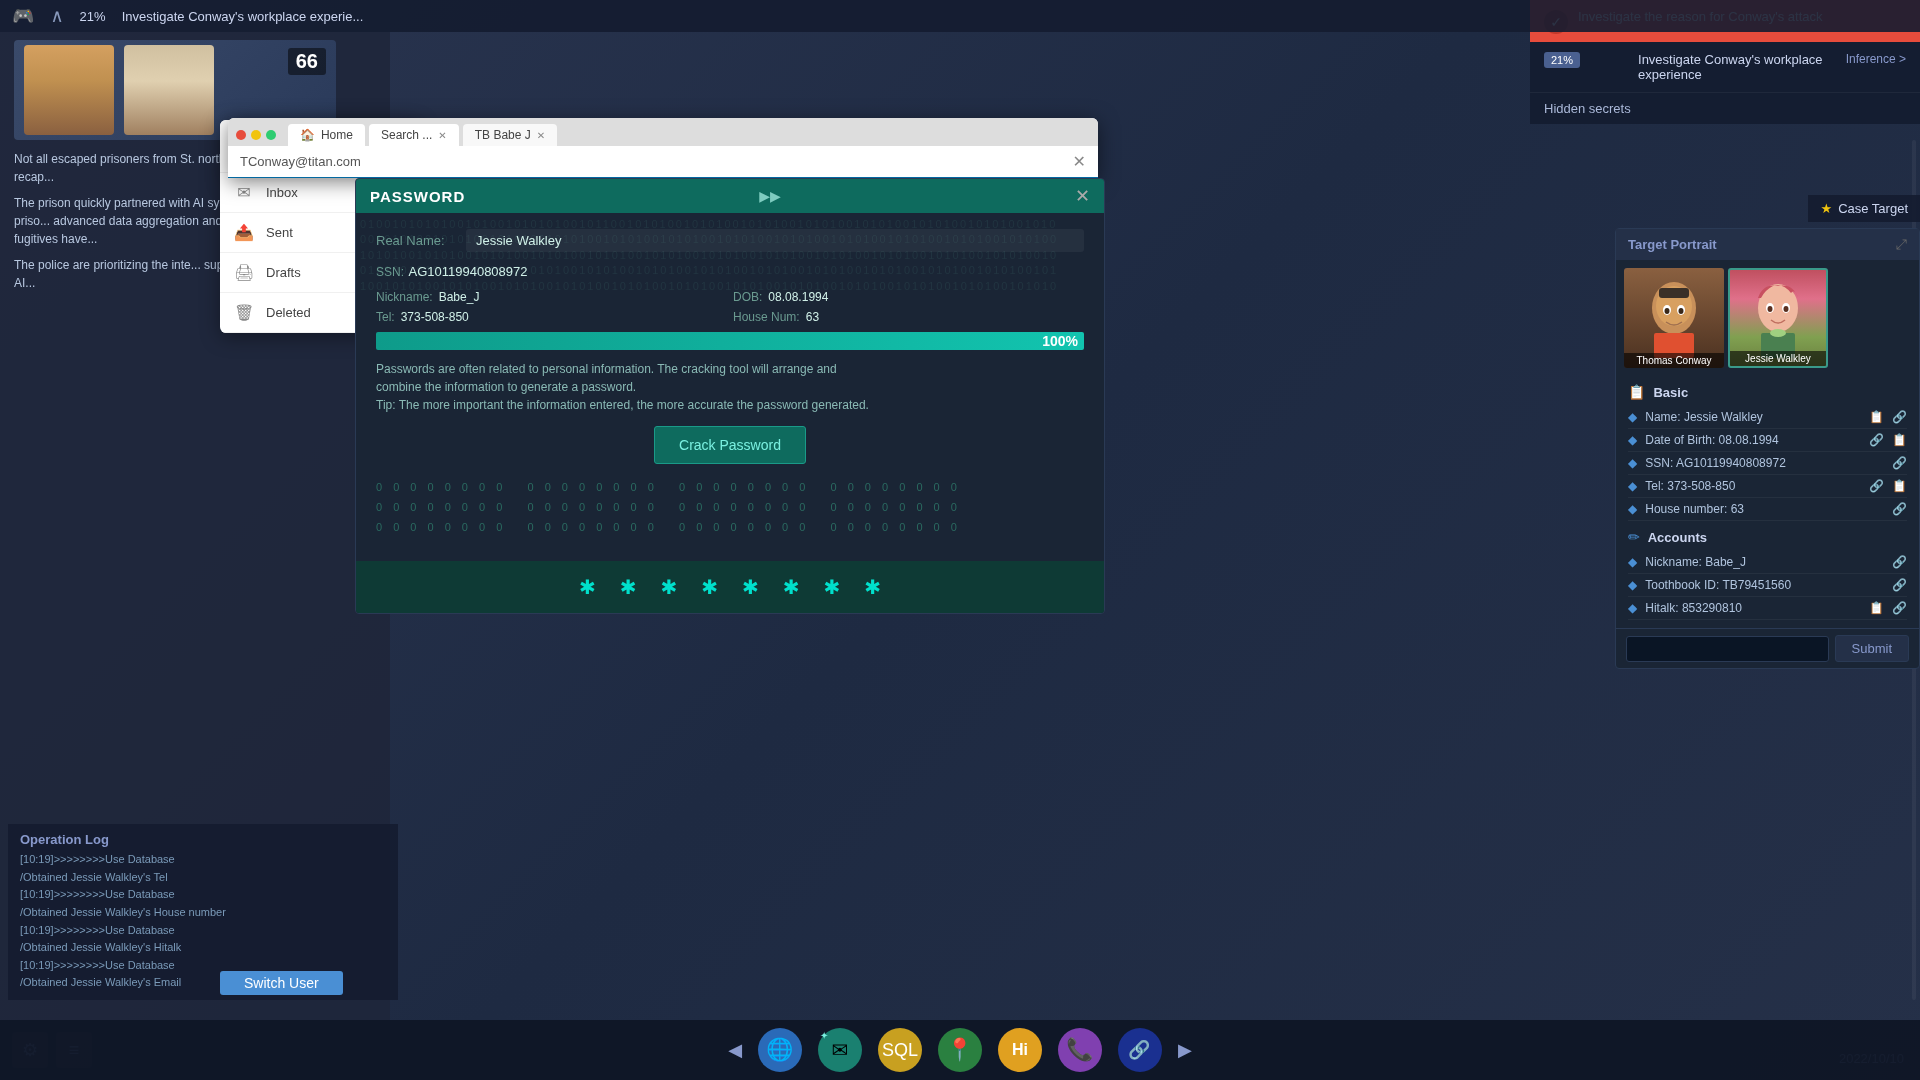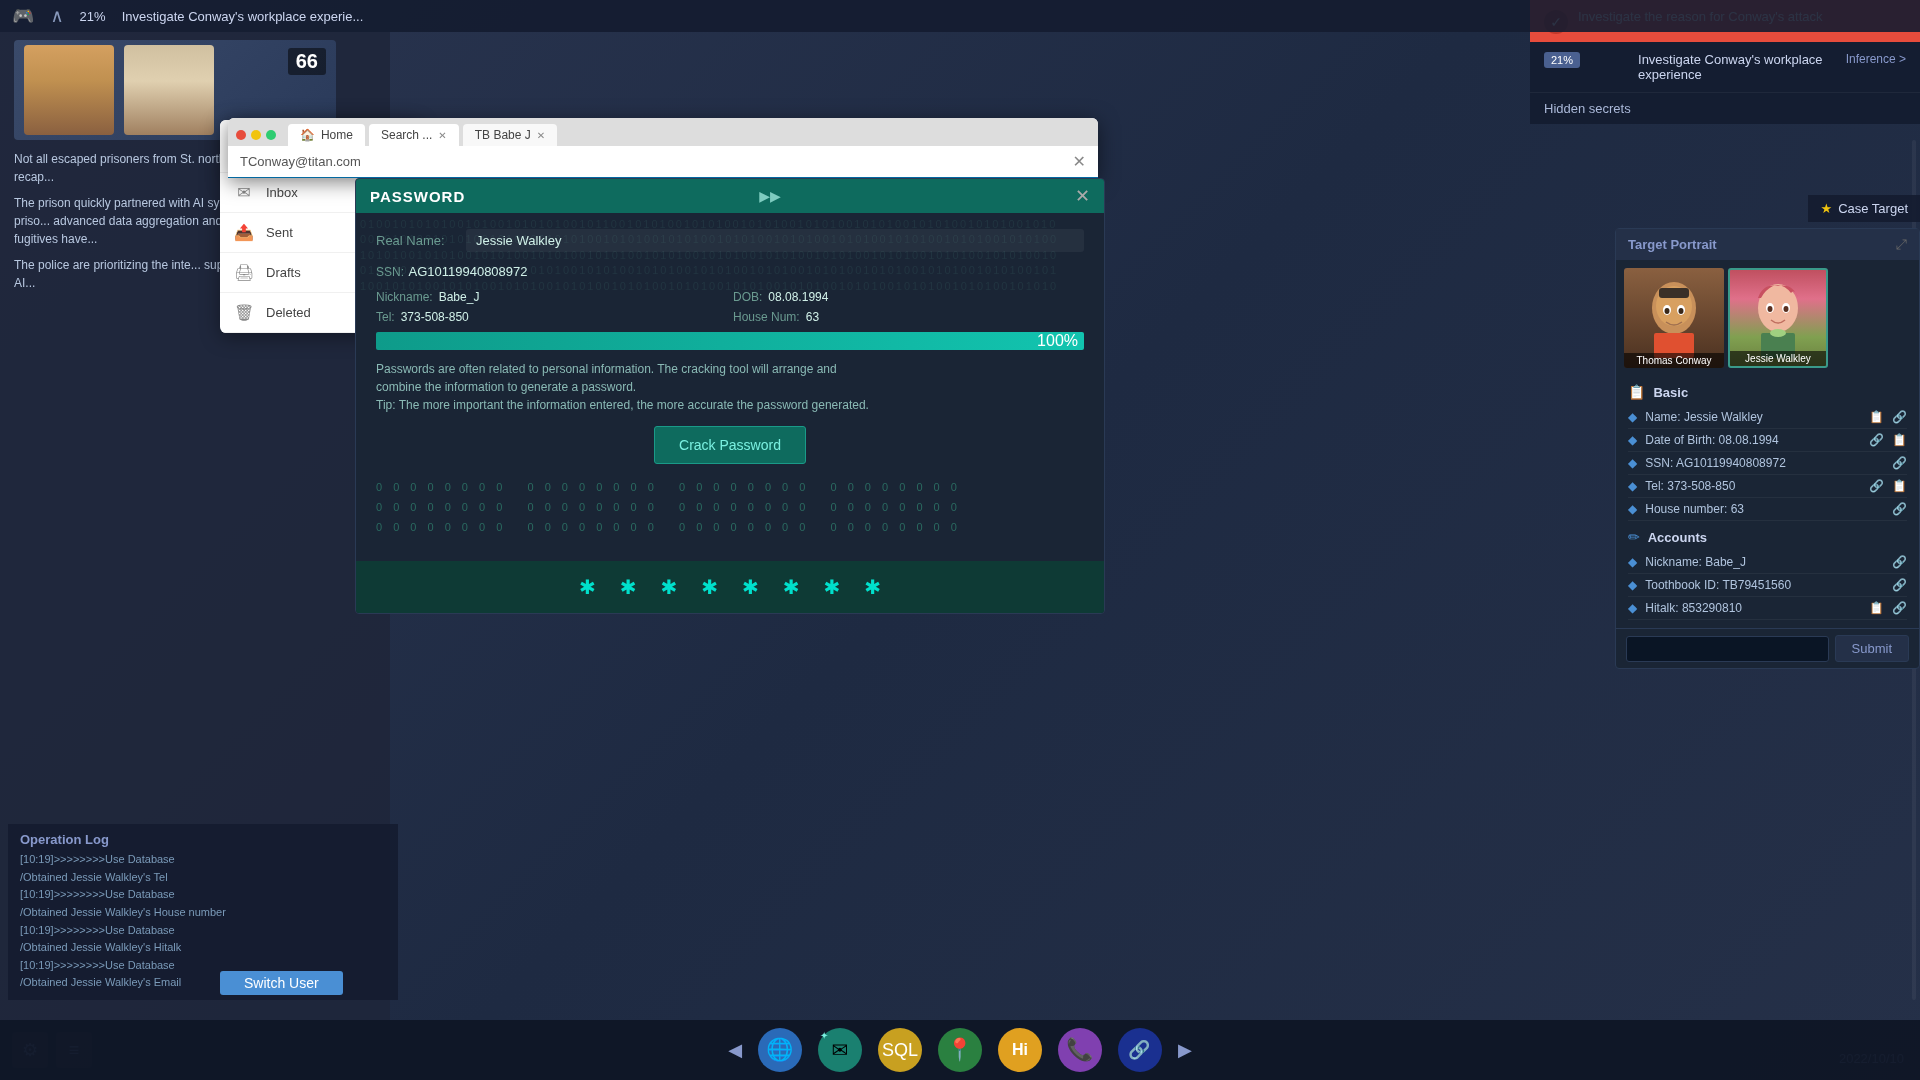--- a/index.html
+++ b/index.html
@@ -338,21 +338,21 @@
     }
     .progress-bar-fill {
       height: 100%;
       background: linear-gradient(90deg, #0e9b8a, #12c4af);
       width: 100%;
       display: flex;
       align-items: center;
       justify-content: flex-end;
       padding-right: 6px;
     }
-    .progress-pct { color: white; font-size: 16px; font-weight: normal; }
+    .progress-pct { color: white; font-size: 14px; font-weight: bold; }
 
     .hint-text {
       color: #8abab5;
       font-size: 12px;
       line-height: 1.5;
       margin-bottom: 12px;
       position: relative;
       z-index: 2;
     }
     .crack-btn {

